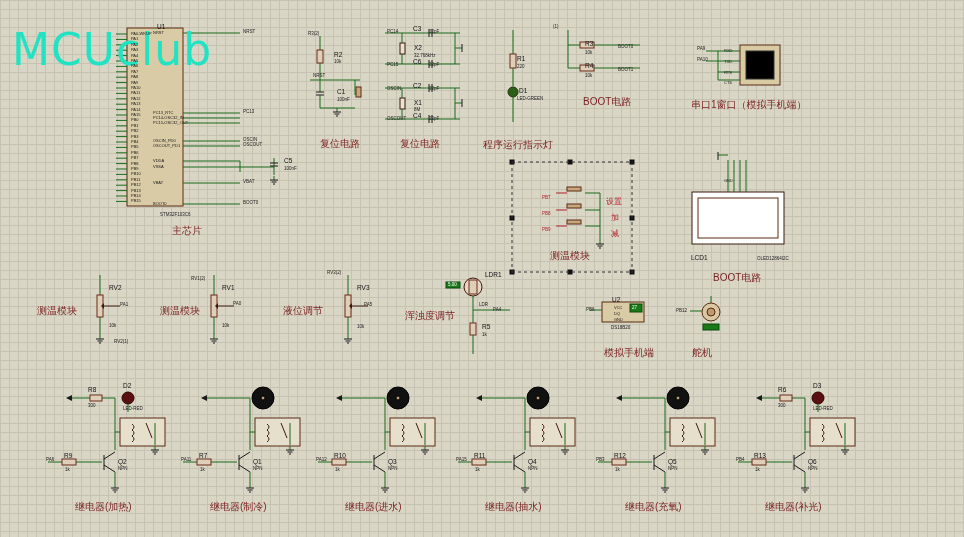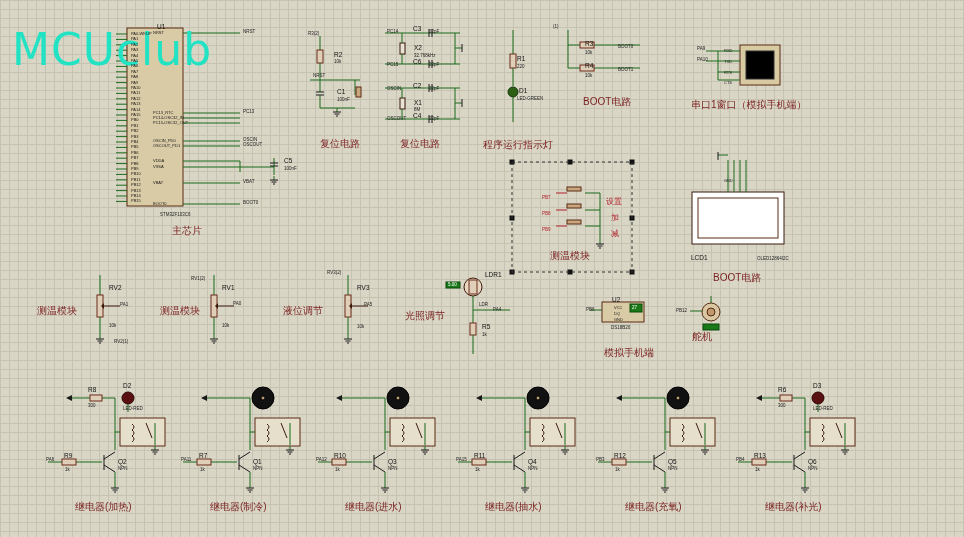--- a/index.html
+++ b/index.html
@@ -524,32 +524,32 @@
 <div class="ref" style="left:357px;top:284px">RV3</div>
 <div class="net" style="left:364px;top:302px">PA5</div>
 <div class="sm" style="left:357px;top:324px">10k</div>
 <div class="lbl" style="left:283px;top:304px">液位调节</div>
 
 <div class="ref" style="left:485px;top:271px">LDR1</div>
 <div class="sm" style="left:479px;top:302px">LDR</div>
 <div class="net" style="left:493px;top:307px">PA4</div>
 <div class="ref" style="left:482px;top:323px">R5</div>
 <div class="sm" style="left:482px;top:332px">1k</div>
-<div class="lbl" style="left:405px;top:309px">光照调节</div>
+<div class="lbl" style="left:405px;top:309px">浑浊度调节</div>
 
 <div class="ref" style="left:612px;top:296px">U2</div>
 <div class="net" style="left:586px;top:307px">PB6</div>
 <div class="pin" style="left:614px;top:305px">VCC</div>
 <div class="pin" style="left:614px;top:311px">DQ</div>
 <div class="pin" style="left:614px;top:317px">GND</div>
 <div class="sm" style="left:611px;top:325px">DS18B20</div>
 <div class="lbl" style="left:604px;top:346px">模拟手机端</div>
 
 <div class="net" style="left:676px;top:308px">PB12</div>
-<div class="lbl" style="left:692px;top:330px">舵机</div>
+<div class="lbl" style="left:692px;top:346px">舵机</div>
 
 <div id="relays"></div>
 
 <div class="pin" style="left: 131px; top: 31px;">PA0-WKUP</div>
 <div class="pin" style="left: 131px; top: 36.4px;">PA1</div>
 <div class="pin" style="left: 131px; top: 41.8px;">PA2</div>
 <div class="pin" style="left: 131px; top: 47.2px;">PA3</div>
 <div class="pin" style="left: 131px; top: 52.6px;">PA4</div>
 <div class="pin" style="left: 131px; top: 58px;">PA5</div>
 <div class="pin" style="left: 131px; top: 63.4px;">PA6</div>

